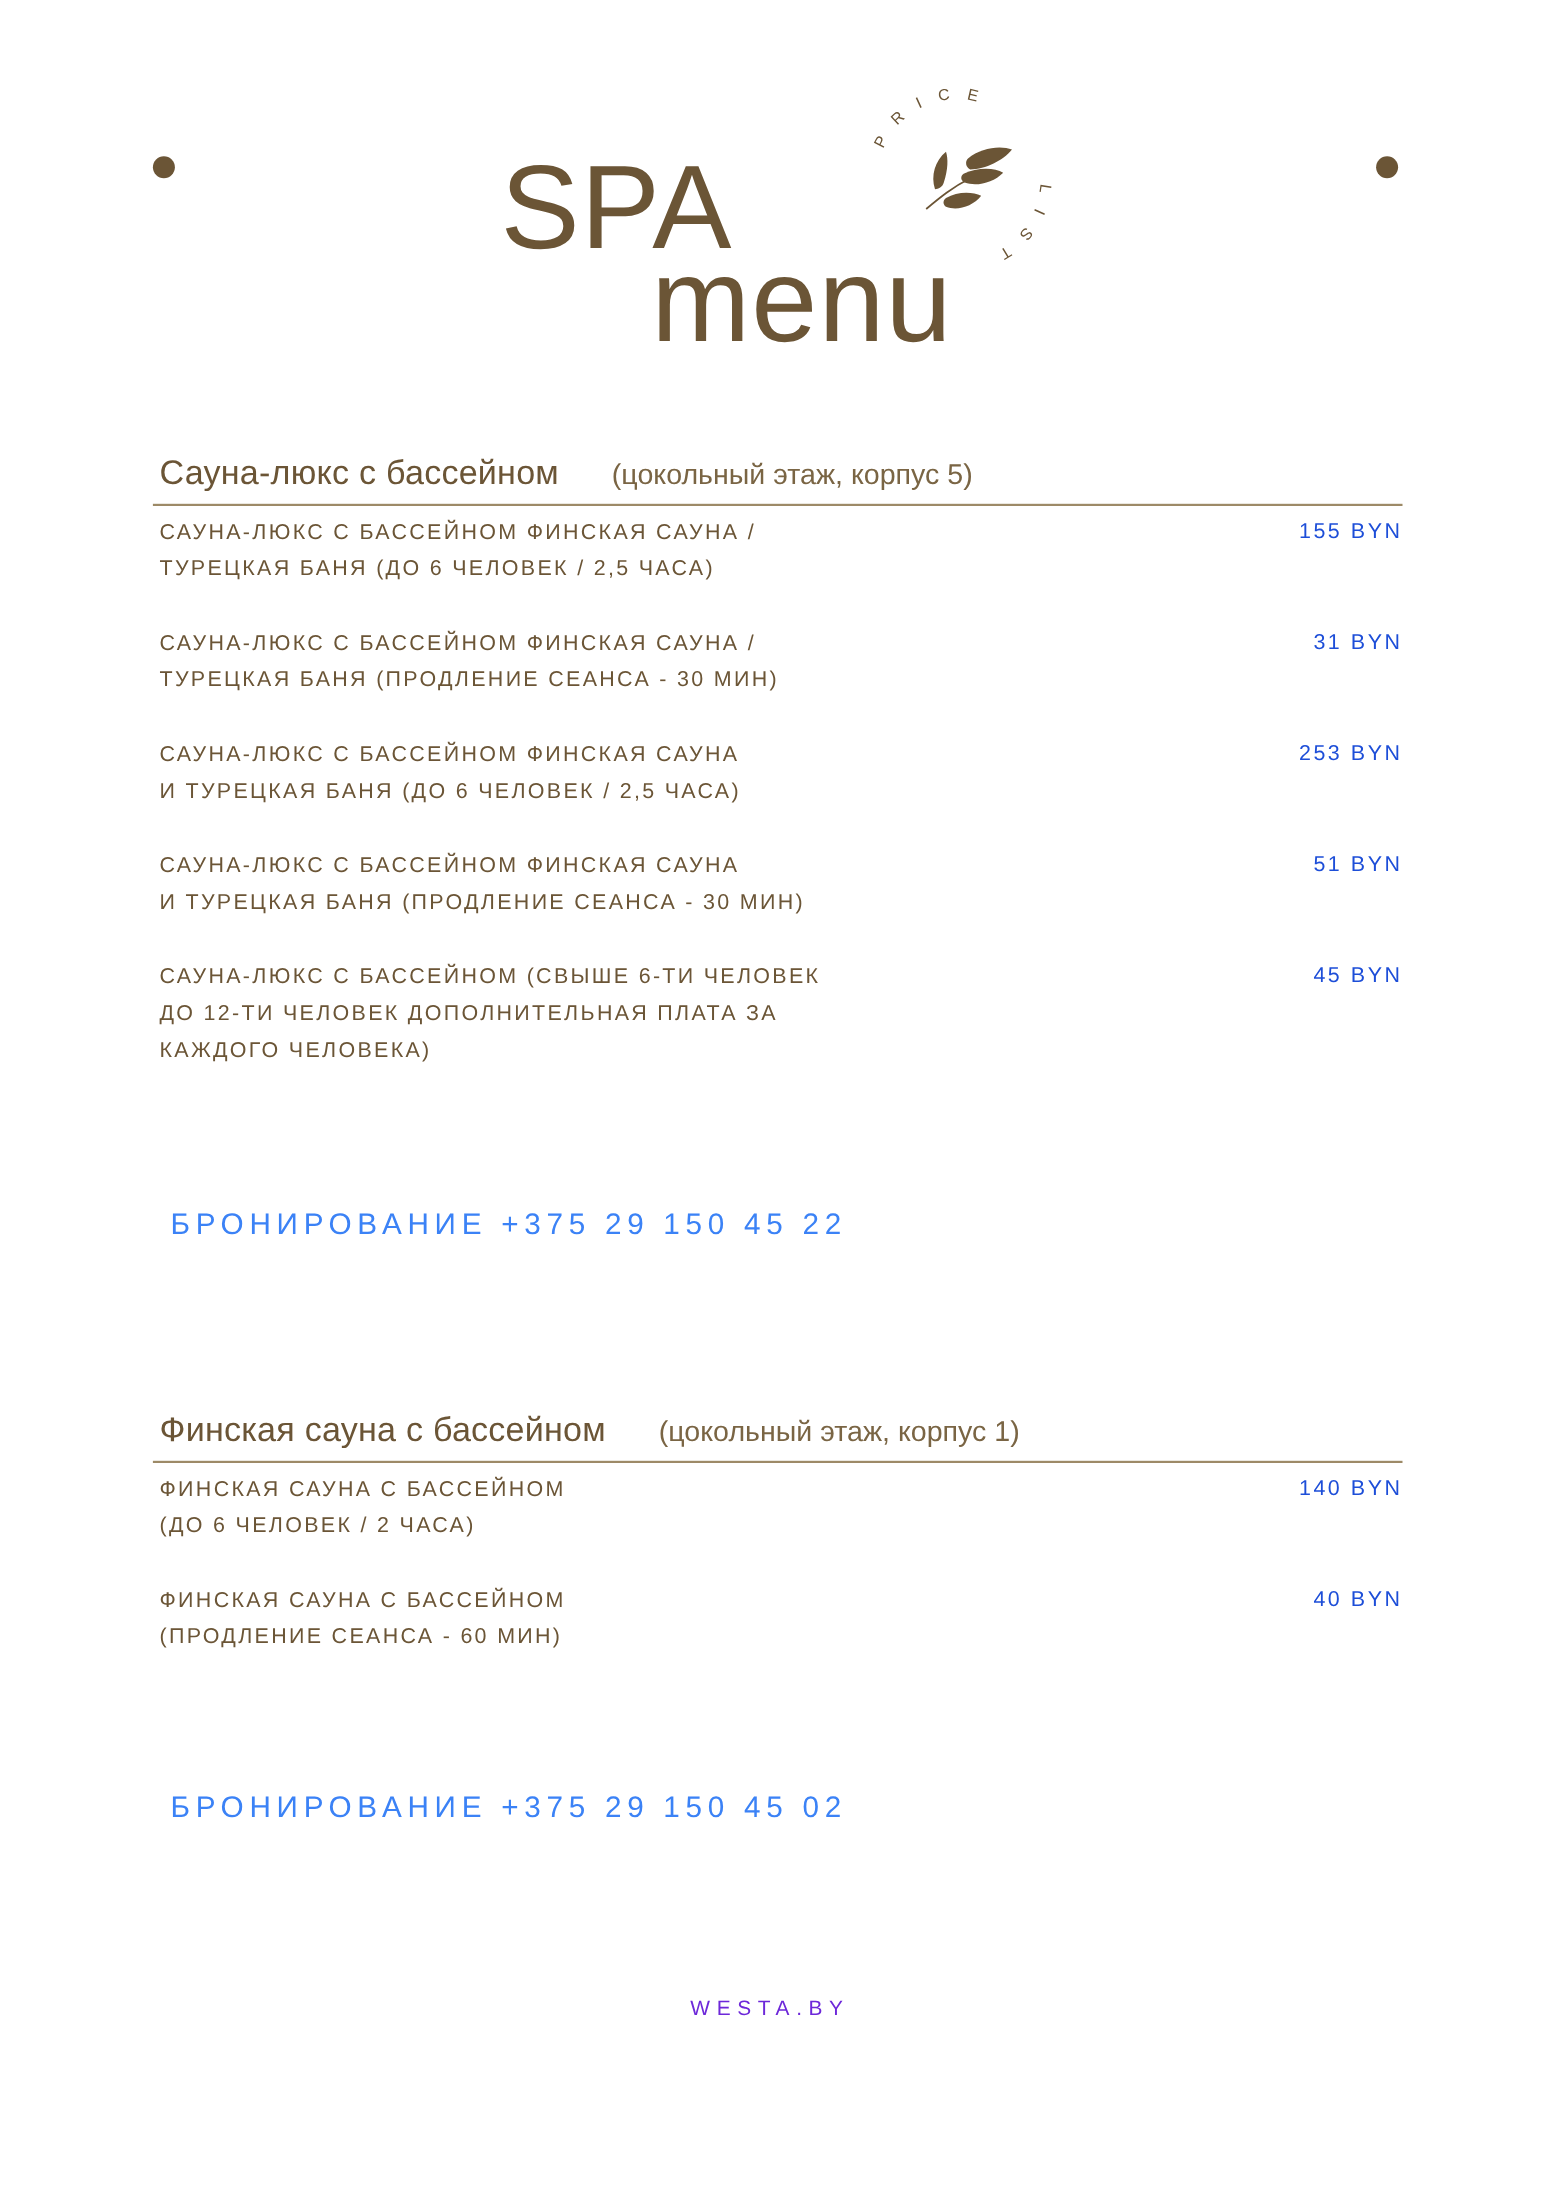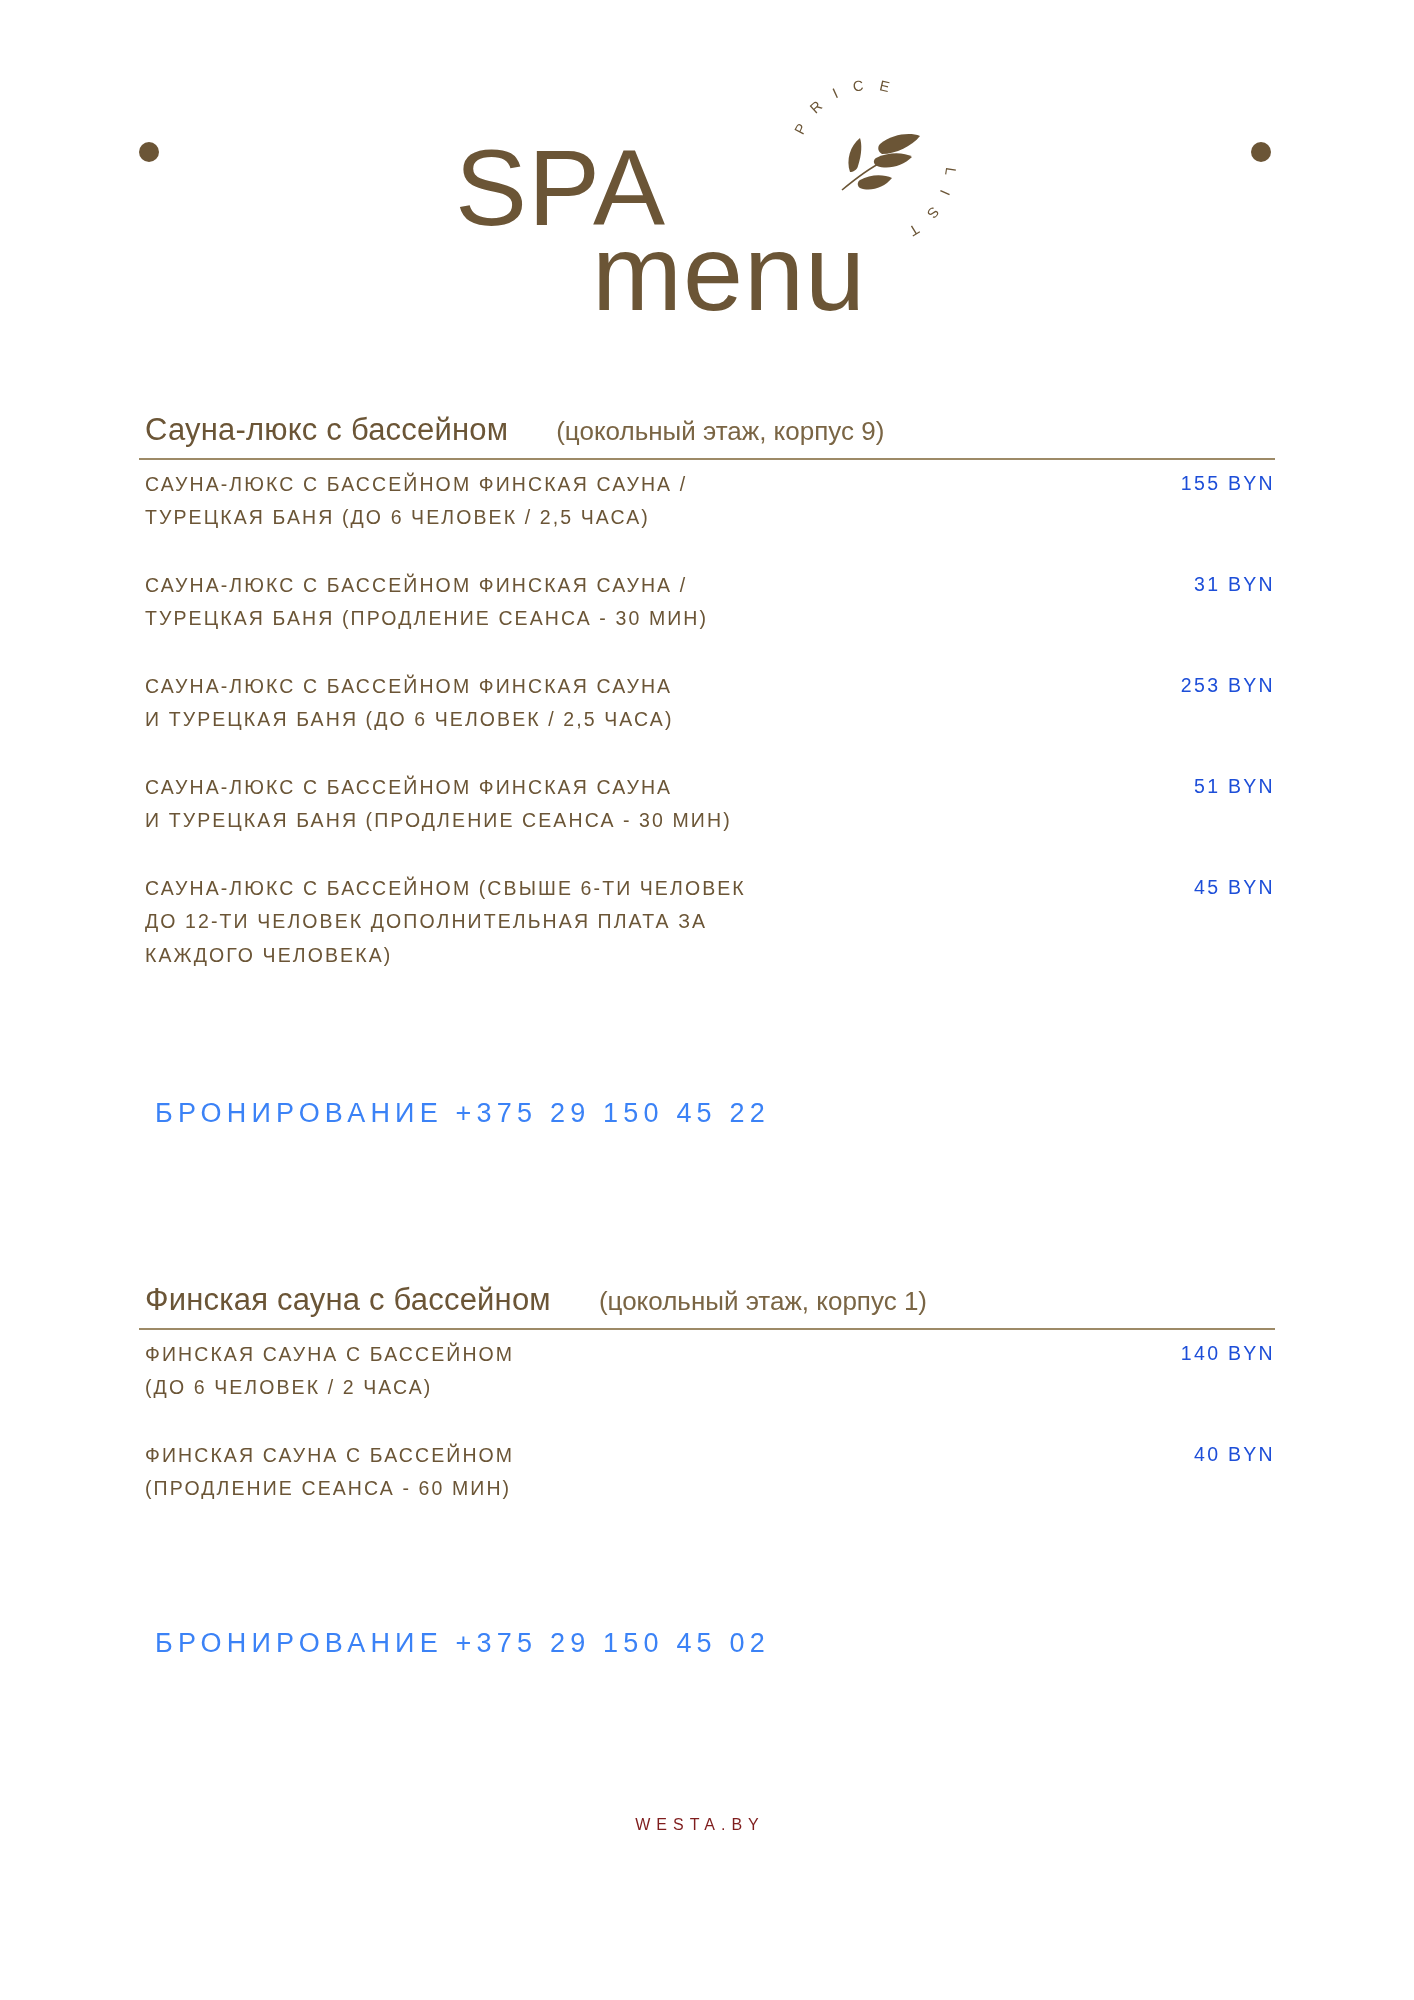--- a/index.html
+++ b/index.html
@@ -153,23 +153,23 @@
   #booking-1 { top: 1094px; }
   #booking-2 { top: 1624px; }
 
   
   .footer {
     position: absolute;
     left: 0;
     top: 1812px;
     width: 1400px;
     text-align: center;
-    font-size: 16px;
+    font-size: 19px;
     letter-spacing: 6px;
-    color: #7f1d1d;
+    color: #6d28d9;
   }
 </style>
 </head>
 <body>
 
 <div class="page">
 
   <div class="dot dot-left"></div>
   <div class="dot dot-right"></div>
 
@@ -196,21 +196,21 @@
         <path d="M 106,96 C 118,90 134,90 142,95 C 133,104 118,108 107,104 C 103,102 103,98 106,96 Z"></path>
         <path d="M 88,104 C 92,92 92,82 90,76 C 80,84 76,98 80,110 C 83,110 87,108 88,104 Z"></path>
         <path d="M 90,118 C 100,112 114,112 122,116 C 114,126 100,130 90,126 C 87,124 87,120 90,118 Z"></path>
       </g>
     </svg>
   </div>
 
   <div class="section" id="section-1">
     <div class="section-header">
       <div class="section-title">Сауна-люкс с бассейном</div>
-      <div class="section-sub">(цокольный этаж, корпус 9)</div>
+      <div class="section-sub">(цокольный этаж, корпус 5)</div>
     </div>
     <div class="section-rule"></div>
     <div class="rows">
       <div class="row">
         <div class="row-name">САУНА-ЛЮКС С БАССЕЙНОМ ФИНСКАЯ САУНА /
 ТУРЕЦКАЯ БАНЯ (ДО 6 ЧЕЛОВЕК / 2,5 ЧАСА)</div>
         <div class="row-price">155 BYN</div>
       </div>
       <div class="row">
         <div class="row-name">САУНА-ЛЮКС С БАССЕЙНОМ ФИНСКАЯ САУНА /

